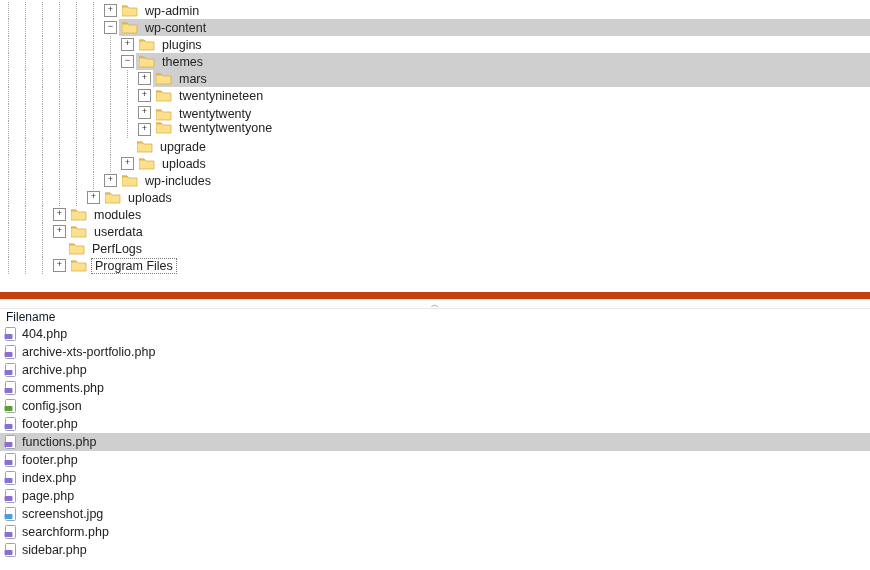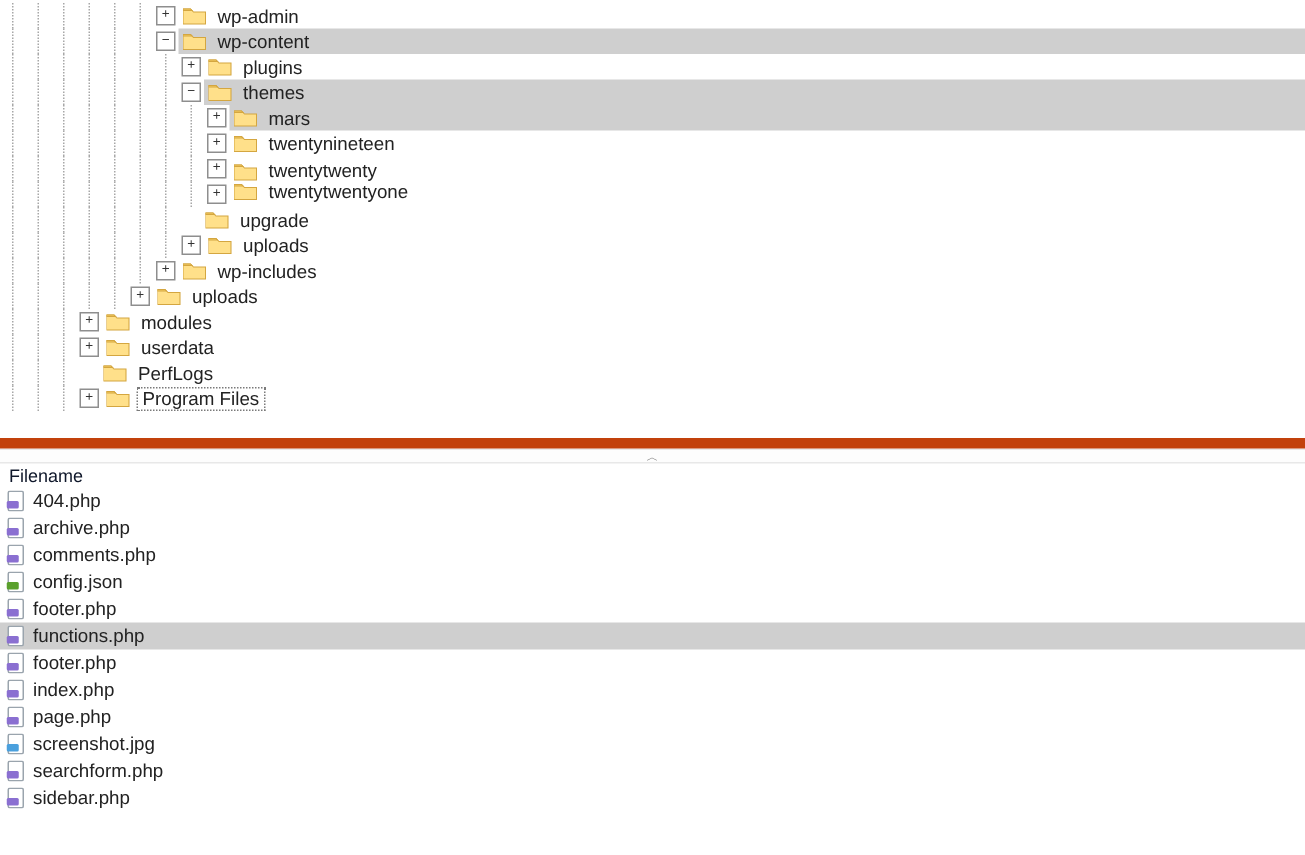--- a/index.html
+++ b/index.html
@@ -335,20 +335,29 @@
           </span>
           <span class="flabel">404.php</span>
         </div>
         <div class="frow">
           <span class="ficon">
             <svg width="14" height="14" viewBox="0 0 14 14">
               <rect x="1.5" y="0.5" width="10" height="13" rx="1" fill="#fff" stroke="#9aa4ad"></rect>
               <rect x="0.5" y="7" width="8" height="5" rx="1" fill="#8a6fd1"></rect>
             </svg>
           </span>
+          <span class="flabel">archive-xts-portfolio.php</span>
+        </div>
+        <div class="frow">
+          <span class="ficon">
+            <svg width="14" height="14" viewBox="0 0 14 14">
+              <rect x="1.5" y="0.5" width="10" height="13" rx="1" fill="#fff" stroke="#9aa4ad"></rect>
+              <rect x="0.5" y="7" width="8" height="5" rx="1" fill="#8a6fd1"></rect>
+            </svg>
+          </span>
           <span class="flabel">archive.php</span>
         </div>
         <div class="frow">
           <span class="ficon">
             <svg width="14" height="14" viewBox="0 0 14 14">
               <rect x="1.5" y="0.5" width="10" height="13" rx="1" fill="#fff" stroke="#9aa4ad"></rect>
               <rect x="0.5" y="7" width="8" height="5" rx="1" fill="#8a6fd1"></rect>
             </svg>
           </span>
           <span class="flabel">comments.php</span>

